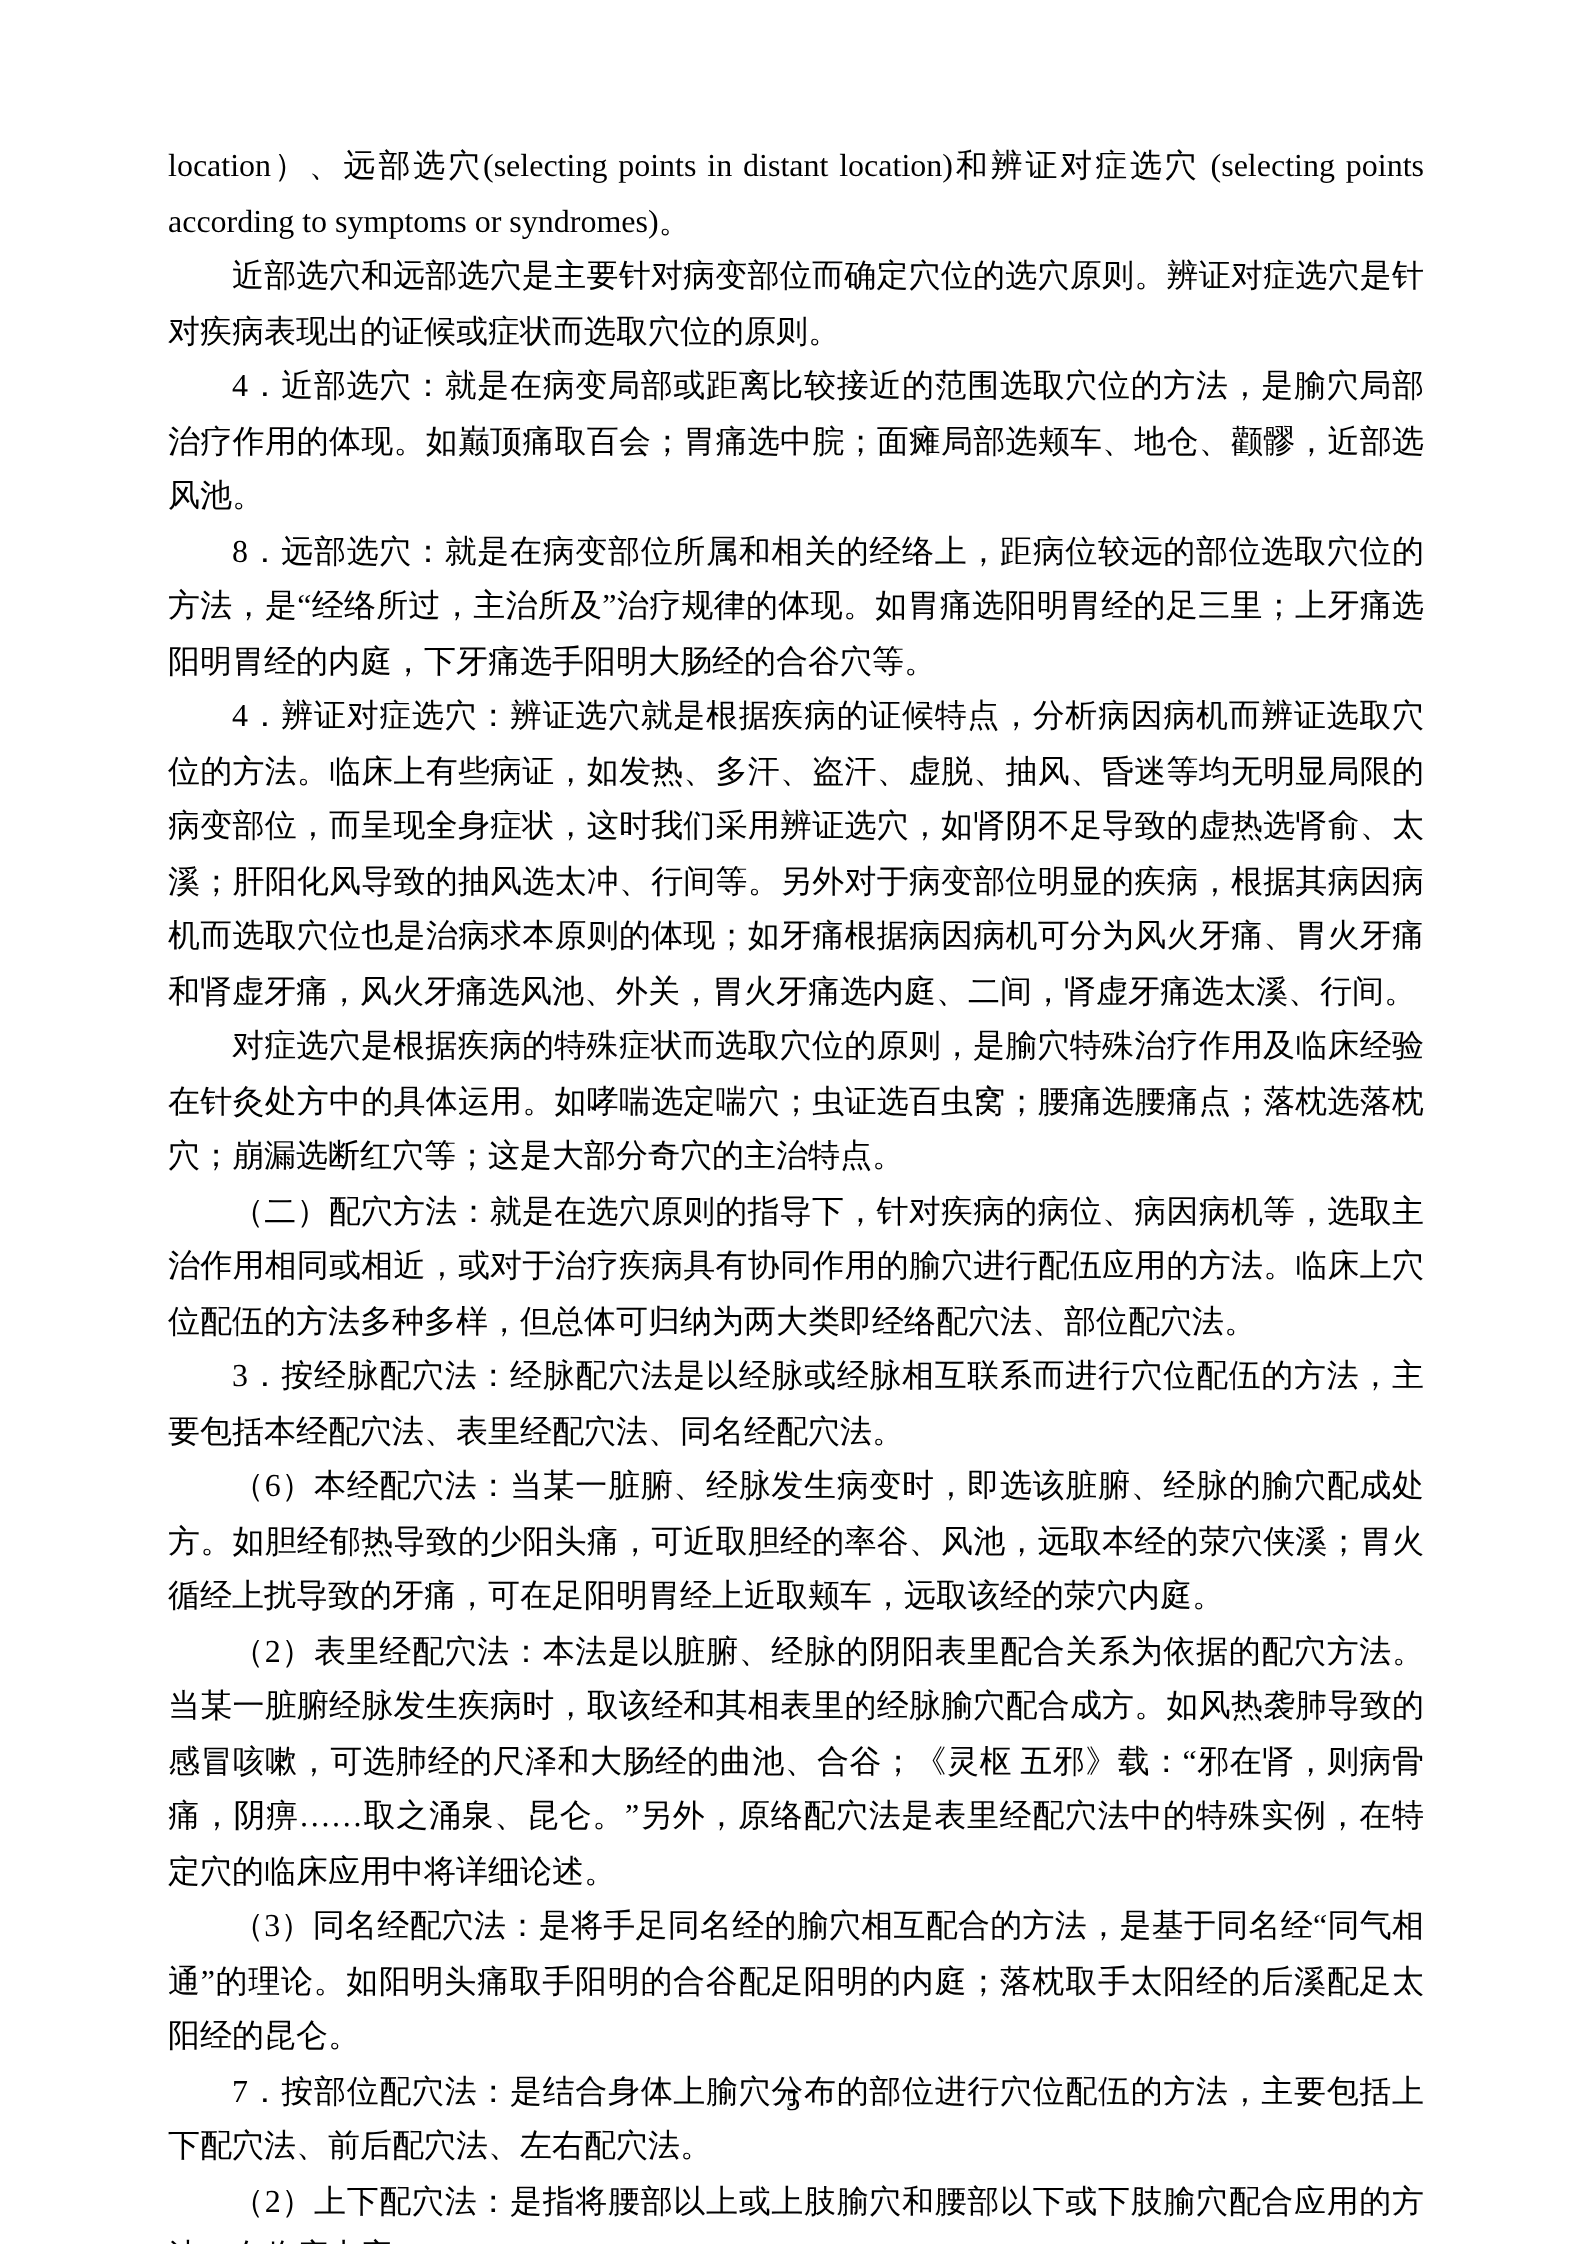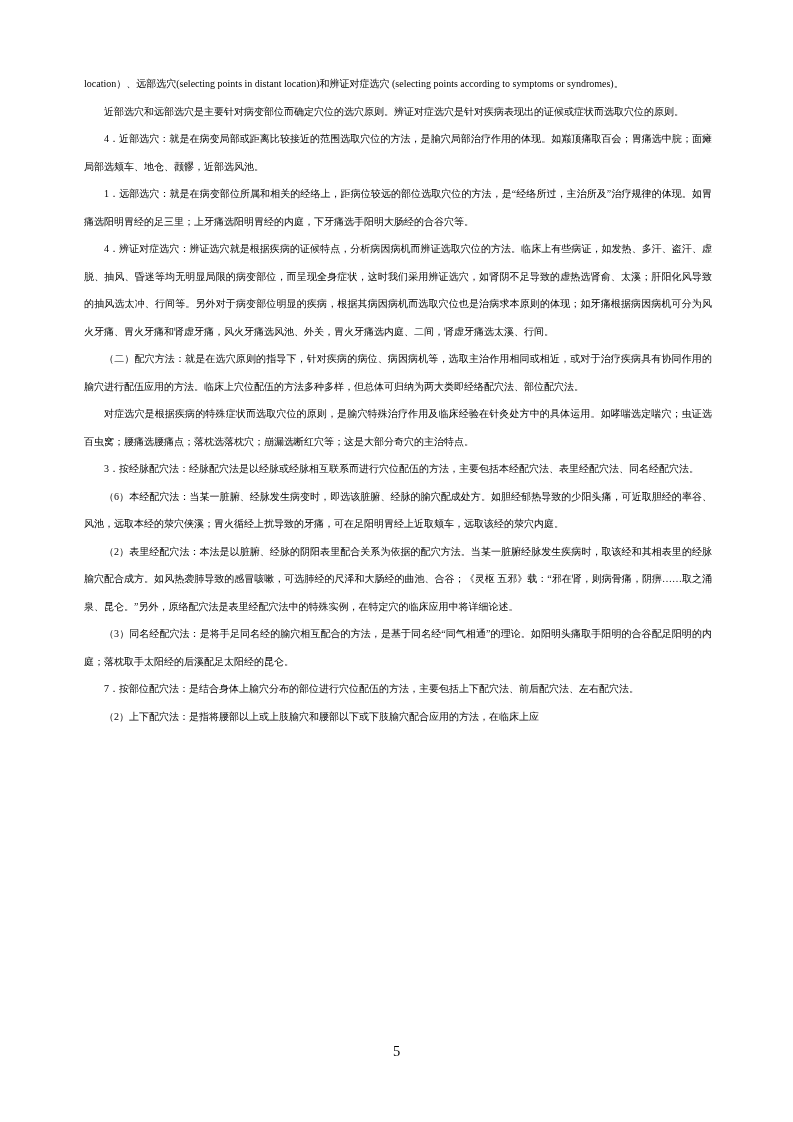--- a/index.html
+++ b/index.html
@@ -24,21 +24,21 @@
     position: absolute;
     left: 84px;
     top: 70px;
     width: 628px;
     text-align: justify;
     text-justify: inter-ideograph;
   }
   .para {
     margin: 0;
     padding: 0;
-    font-size: 10px;
+    font-size: 16px;
     line-height: 27.5px;
     text-indent: 2em;
     word-break: break-word;
   }
   .para.no-indent {
     text-indent: 0;
   }
   .footer {
     position: absolute;
     left: 0;
@@ -52,24 +52,24 @@
   }
 </style>
 </head>
 <body>
 
 <div class="page">
   <div class="text-block">
     <p class="para no-indent">location）、远部选穴(selecting points in distant location)和辨证对症选穴 (selecting points according to symptoms or syndromes)。</p>
     <p class="para">近部选穴和远部选穴是主要针对病变部位而确定穴位的选穴原则。辨证对症选穴是针对疾病表现出的证候或症状而选取穴位的原则。</p>
     <p class="para">4．近部选穴：就是在病变局部或距离比较接近的范围选取穴位的方法，是腧穴局部治疗作用的体现。如巅顶痛取百会；胃痛选中脘；面瘫局部选颊车、地仓、颧髎，近部选风池。</p>
-    <p class="para">1．远部选穴：就是在病变部位所属和相关的经络上，距病位较远的部位选取穴位的方法，是“经络所过，主治所及”治疗规律的体现。如胃痛选阳明胃经的足三里；上牙痛选阳明胃经的内庭，下牙痛选手阳明大肠经的合谷穴等。</p>
+    <p class="para">8．远部选穴：就是在病变部位所属和相关的经络上，距病位较远的部位选取穴位的方法，是“经络所过，主治所及”治疗规律的体现。如胃痛选阳明胃经的足三里；上牙痛选阳明胃经的内庭，下牙痛选手阳明大肠经的合谷穴等。</p>
     <p class="para">4．辨证对症选穴：辨证选穴就是根据疾病的证候特点，分析病因病机而辨证选取穴位的方法。临床上有些病证，如发热、多汗、盗汗、虚脱、抽风、昏迷等均无明显局限的病变部位，而呈现全身症状，这时我们采用辨证选穴，如肾阴不足导致的虚热选肾俞、太溪；肝阳化风导致的抽风选太冲、行间等。另外对于病变部位明显的疾病，根据其病因病机而选取穴位也是治病求本原则的体现；如牙痛根据病因病机可分为风火牙痛、胃火牙痛和肾虚牙痛，风火牙痛选风池、外关，胃火牙痛选内庭、二间，肾虚牙痛选太溪、行间。</p>
+    <p class="para">对症选穴是根据疾病的特殊症状而选取穴位的原则，是腧穴特殊治疗作用及临床经验在针灸处方中的具体运用。如哮喘选定喘穴；虫证选百虫窝；腰痛选腰痛点；落枕选落枕穴；崩漏选断红穴等；这是大部分奇穴的主治特点。</p>
     <p class="para">（二）配穴方法：就是在选穴原则的指导下，针对疾病的病位、病因病机等，选取主治作用相同或相近，或对于治疗疾病具有协同作用的腧穴进行配伍应用的方法。临床上穴位配伍的方法多种多样，但总体可归纳为两大类即经络配穴法、部位配穴法。</p>
-    <p class="para">对症选穴是根据疾病的特殊症状而选取穴位的原则，是腧穴特殊治疗作用及临床经验在针灸处方中的具体运用。如哮喘选定喘穴；虫证选百虫窝；腰痛选腰痛点；落枕选落枕穴；崩漏选断红穴等；这是大部分奇穴的主治特点。</p>
     <p class="para">3．按经脉配穴法：经脉配穴法是以经脉或经脉相互联系而进行穴位配伍的方法，主要包括本经配穴法、表里经配穴法、同名经配穴法。</p>
     <p class="para">（6）本经配穴法：当某一脏腑、经脉发生病变时，即选该脏腑、经脉的腧穴配成处方。如胆经郁热导致的少阳头痛，可近取胆经的率谷、风池，远取本经的荥穴侠溪；胃火循经上扰导致的牙痛，可在足阳明胃经上近取颊车，远取该经的荥穴内庭。</p>
     <p class="para">（2）表里经配穴法：本法是以脏腑、经脉的阴阳表里配合关系为依据的配穴方法。当某一脏腑经脉发生疾病时，取该经和其相表里的经脉腧穴配合成方。如风热袭肺导致的感冒咳嗽，可选肺经的尺泽和大肠经的曲池、合谷；《灵枢 五邪》载：“邪在肾，则病骨痛，阴痹……取之涌泉、昆仑。”另外，原络配穴法是表里经配穴法中的特殊实例，在特定穴的临床应用中将详细论述。</p>
     <p class="para">（3）同名经配穴法：是将手足同名经的腧穴相互配合的方法，是基于同名经“同气相通”的理论。如阳明头痛取手阳明的合谷配足阳明的内庭；落枕取手太阳经的后溪配足太阳经的昆仑。</p>
     <p class="para">7．按部位配穴法：是结合身体上腧穴分布的部位进行穴位配伍的方法，主要包括上下配穴法、前后配穴法、左右配穴法。</p>
     <p class="para">（2）上下配穴法：是指将腰部以上或上肢腧穴和腰部以下或下肢腧穴配合应用的方法，在临床上应</p>
   </div>
   <div class="footer">
     <span class="page-number">5</span>
   </div>

